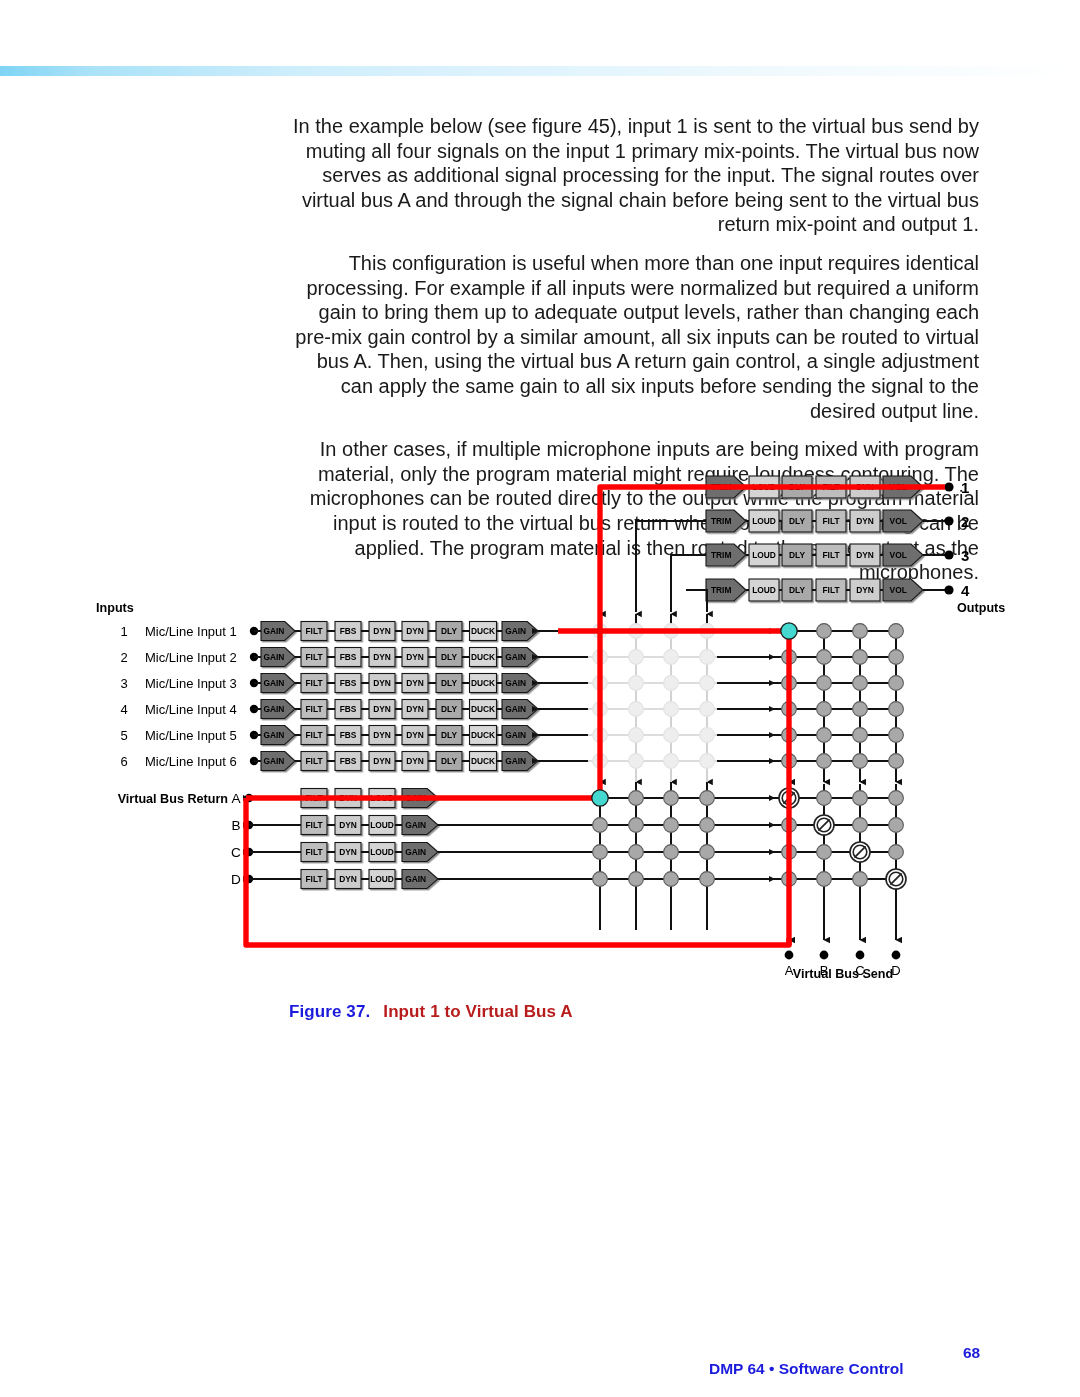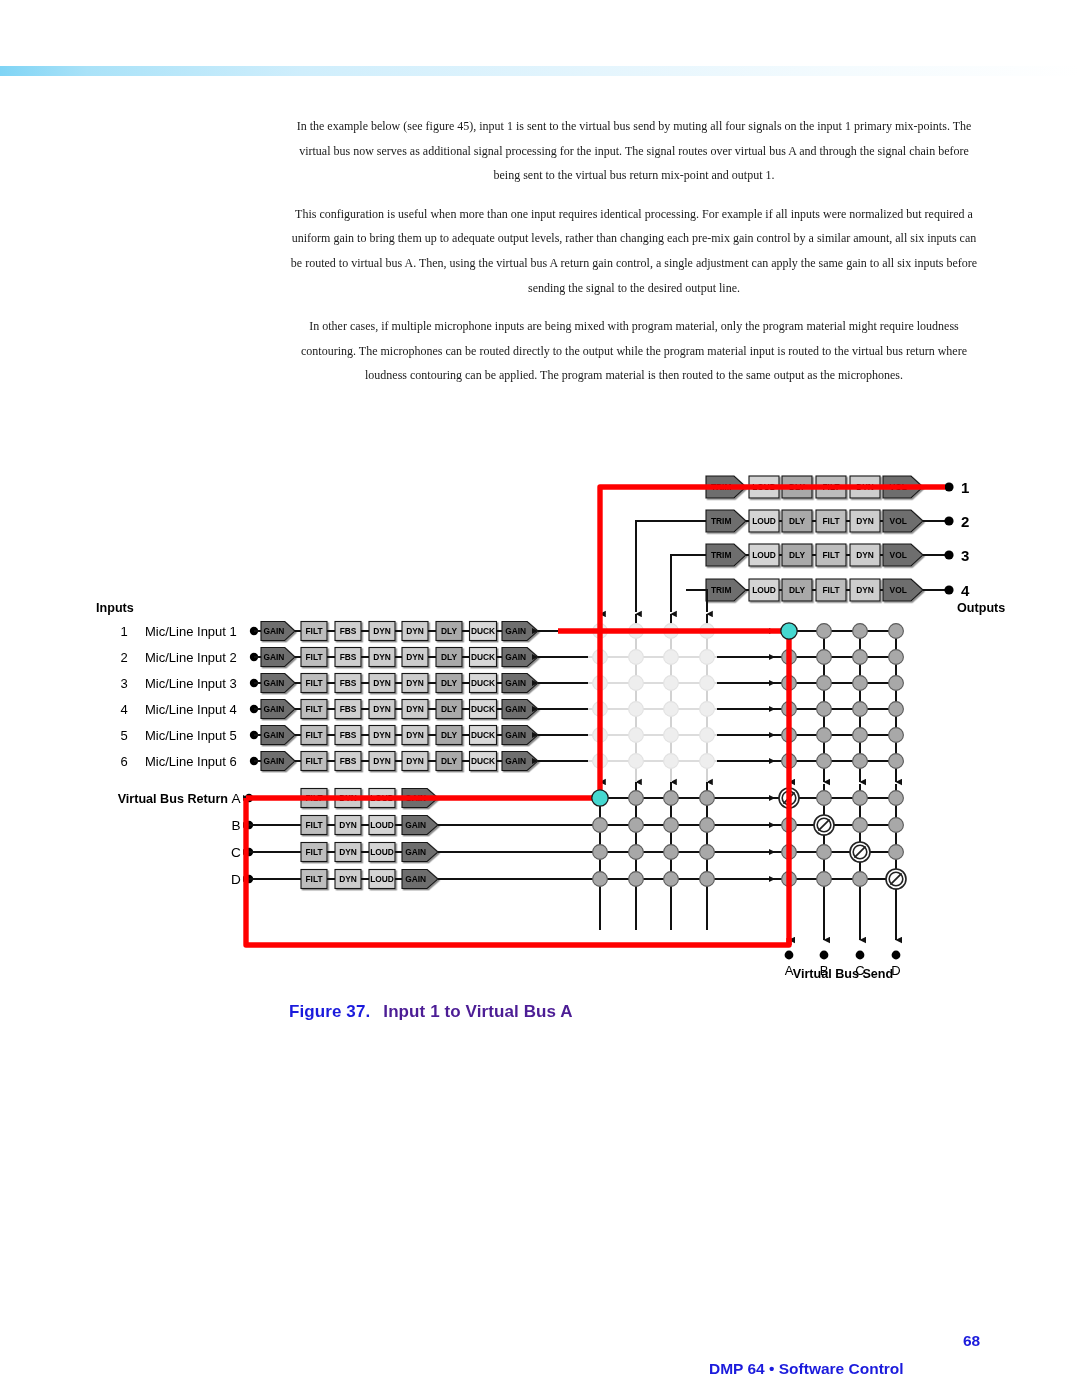--- a/index.html
+++ b/index.html
@@ -28,25 +28,24 @@
 
   
   #prose {
     position: absolute;
     left: 289px;
     top: 114px;
     width: 690px;
   }
   #prose p {
     margin: 0 0 14px 0;
-    font-size: 12px;
+    font-size: 20px;
     line-height: 24.6px;
     color: #1a1a1a;
-    text-align: center;
-    font-family: Liberation Serif, serif;
+    text-align: right;
   }
 
   
   #figure {
     position: absolute;
     left: 0;
     top: 455px;
     width: 1080px;
     height: 560px;
   }
@@ -55,21 +54,21 @@
   
   #caption {
     position: absolute;
     left: 289px;
     top: 1002px;
     font-size: 17px;
     font-weight: bold;
     letter-spacing: .1px;
   }
   #caption .fig-num { color: #1b1bdc; }
-  #caption .fig-title { color: #4c1d95; margin-left: 13px; }
+  #caption .fig-title { color: #b91c1c; margin-left: 13px; }
 
   
   #footer {
     position: absolute;
     left: 0;
     top: 1328px;
     width: 1080px;
     height: 24px;
     font-size: 15.5px;
     font-weight: bold;
@@ -77,21 +76,21 @@
   }
   #footer .doc-line {
     position: absolute;
     left: 709px;
     top: 0;
     margin-top: 32px;
   }
   #footer .page-no {
     position: absolute;
     left: 963px;
-    top: 4px;
+    top: 16px;
   }
 </style>
 </head>
 <body>
 
 <div id="top-rule"></div>
 
 <div id="prose">
   <p>In the example below (see figure 45), input 1 is sent to the virtual bus send by muting all four signals on the input 1 primary mix-points. The virtual bus now serves as additional signal processing for the input. The signal routes over virtual bus A and through the signal chain before being sent to the virtual bus return mix-point and output 1.</p>
   <p>This configuration is useful when more than one input requires identical processing. For example if all inputs were normalized but required a uniform gain to bring them up to adequate output levels, rather than changing each pre-mix gain control by a similar amount, all six inputs can be routed to virtual bus A. Then, using the virtual bus A return gain control, a single adjustment can apply the same gain to all six inputs before sending the signal to the desired output line.</p>

